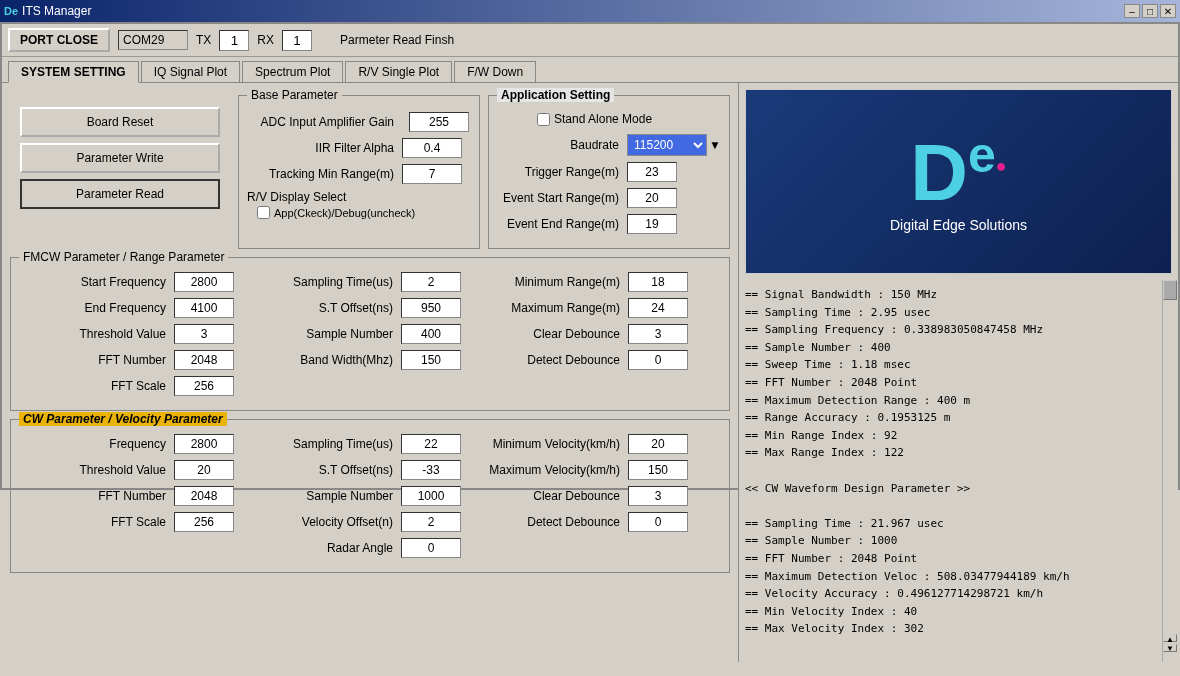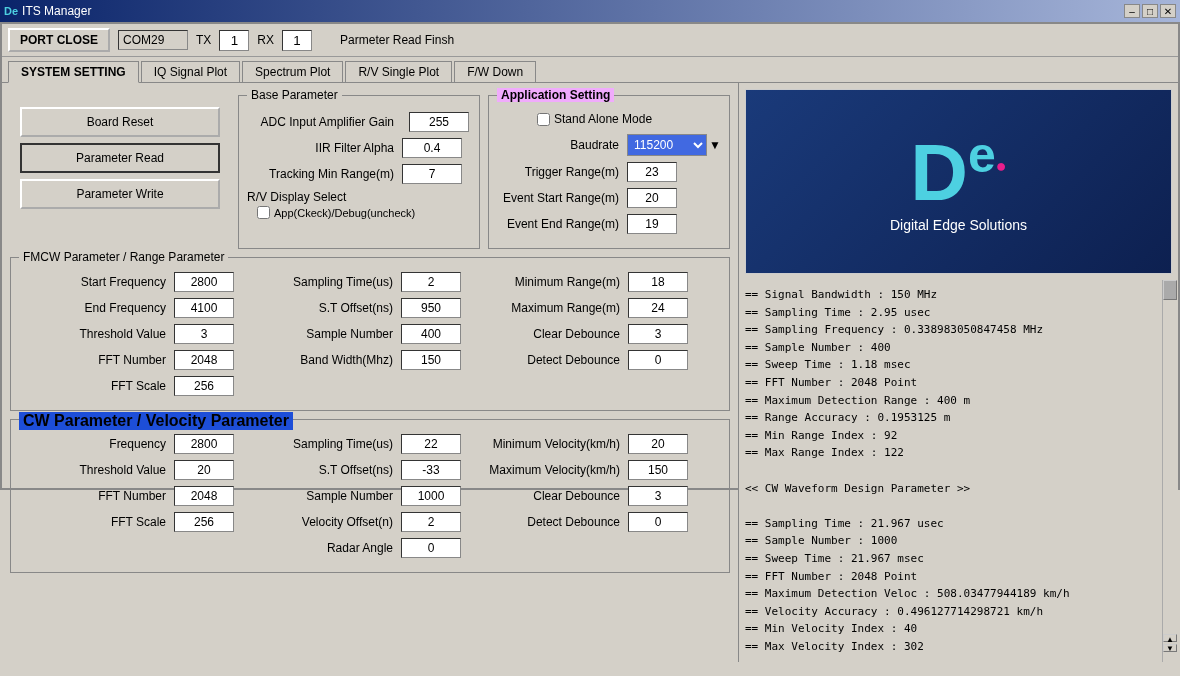--- a/index.html
+++ b/index.html
@@ -187,22 +187,22 @@
   </div>
 
   <div class="content-area">
 
     <div class="left-panel">
 
       <div style="display:flex; gap:8px; margin-bottom:8px;">
 
         <div style="width:220px; padding-top:10px;">
           <button class="btn-large">Board Reset</button>
+          <button class="btn-large">Parameter Write</button>
           <button class="btn-large bold-border">Parameter Read</button>
-          <button class="btn-large">Parameter Write</button>
         </div>
 
         <div style="flex:1; border:1px solid #888; padding:8px; position:relative; margin-top:4px;">
           <span style="position:absolute; top:-8px; left:8px; background:#d4d0c8; padding:0 4px; font-size:12px; font-weight:normal;">Base Parameter</span>
           <div class="param-row" style="margin-top:8px;gap:7px;">
             <span class="param-label">ADC Input Amplifier Gain</span>
             <input class="param-input" type="text" value="255" style="">
           </div>
           <div class="param-row">
             <span class="param-label">IIR Filter Alpha</span>
@@ -215,21 +215,21 @@
           <div style="margin-top:4px;">
             <span style="font-size:12px;">R/V Display Select</span>
           </div>
           <div class="checkbox-row" style="margin-top:2px; margin-left:10px;">
             <input type="checkbox" style="">
             <span style="font-size:11px;">App(Ckeck)/Debug(uncheck)</span>
           </div>
         </div>
 
         <div style="flex:1; border:1px solid #888; padding:8px; position:relative; margin-top:4px;">
-          <span style="position:absolute; top:-8px; left:8px; background:#f0abfc; padding:0 4px; font-size:12px; font-weight:bold;">Application Setting</span>
+          <span style="position:absolute; top:-8px; left:8px; background:#e5e5e5; padding:0 4px; font-size:12px; font-weight:bold;">Application Setting</span>
           <div class="checkbox-row" style="margin-top:8px; margin-left:40px;">
             <input type="checkbox" style="">
             <span style="font-size:12px;">Stand Alone Mode</span>
           </div>
           <div class="app-row">
             <span class="app-label">Baudrate</span>
             <select class="baudrate-select">
               <option>115200</option>
               <option>57600</option>
               <option>38400</option>
@@ -312,21 +312,21 @@
             </div>
             <div class="param-row">
               <span class="param-label">Detect Debounce</span>
               <input class="param-input" type="text" value="0" style="">
             </div>
           </div>
         </div>
       </div>
 
       <div style="border:1px solid #888; padding:8px; position:relative;">
-        <span style="position:absolute; top:-8px; left:8px; background:#1d4ed8; padding:0 4px; font-size:16px; font-weight:bold;">CW Parameter / Velocity Parameter</span>
+        <span style="position:absolute; top:-8px; left:8px; background:#eab308; padding:0 4px; font-size:12px; font-weight:bold;font-style:italic;">CW Parameter / Velocity Parameter</span>
         <div style="display:flex; gap:12px; margin-top:6px;">
 
           <div>
             <div class="param-row">
               <span class="param-label">Frequency</span>
               <input class="param-input" type="text" value="2800" style="">
             </div>
             <div class="param-row">
               <span class="param-label">Threshold Value</span>
               <input class="param-input" type="text" value="20" style="">
@@ -408,21 +408,20 @@
             <div>== FFT Number            : 2048 Point</div>
             <div>== Maximum Detection Range : 400 m</div>
             <div>== Range Accuracy        : 0.1953125 m</div>
             <div>== Min Range Index       : 92</div>
             <div>== Max Range Index       : 122</div>
             <div>&nbsp;</div>
             <div>&lt;&lt; CW Waveform Design Parameter &gt;&gt;</div>
             <div>&nbsp;</div>
             <div>== Sampling Time         : 21.967 usec</div>
             <div>== Sample Number         : 1000</div>
-            <div>== Sweep Time            : 21.967 msec</div>
             <div>== FFT Number            : 2048 Point</div>
             <div>== Maximum Detection Veloc : 508.03477944189 km/h</div>
             <div>== Velocity Accuracy     : 0.496127714298721 km/h</div>
             <div>== Min Velocity Index    : 40</div>
             <div>== Max Velocity Index    : 302</div>
           </div>
         <div style="width:16px; background:#d4d0c8; border-left:1px solid #aaa; position:relative;">
           <div style="width:14px; height:20px; background:#aaa; border:1px outset #ccc; position:absolute; top:0; left:0;"></div>
           <div style="width:14px; height:8px; background:#d4d0c8; border:1px outset #ccc; position:absolute; bottom:20px; left:0; text-align:center; font-size:8px;">▲</div>
           <div style="width:14px; height:8px; background:#d4d0c8; border:1px outset #ccc; position:absolute; bottom:10px; left:0; text-align:center; font-size:8px; display:flex;align-items:center;justify-content:center;">▼</div>

